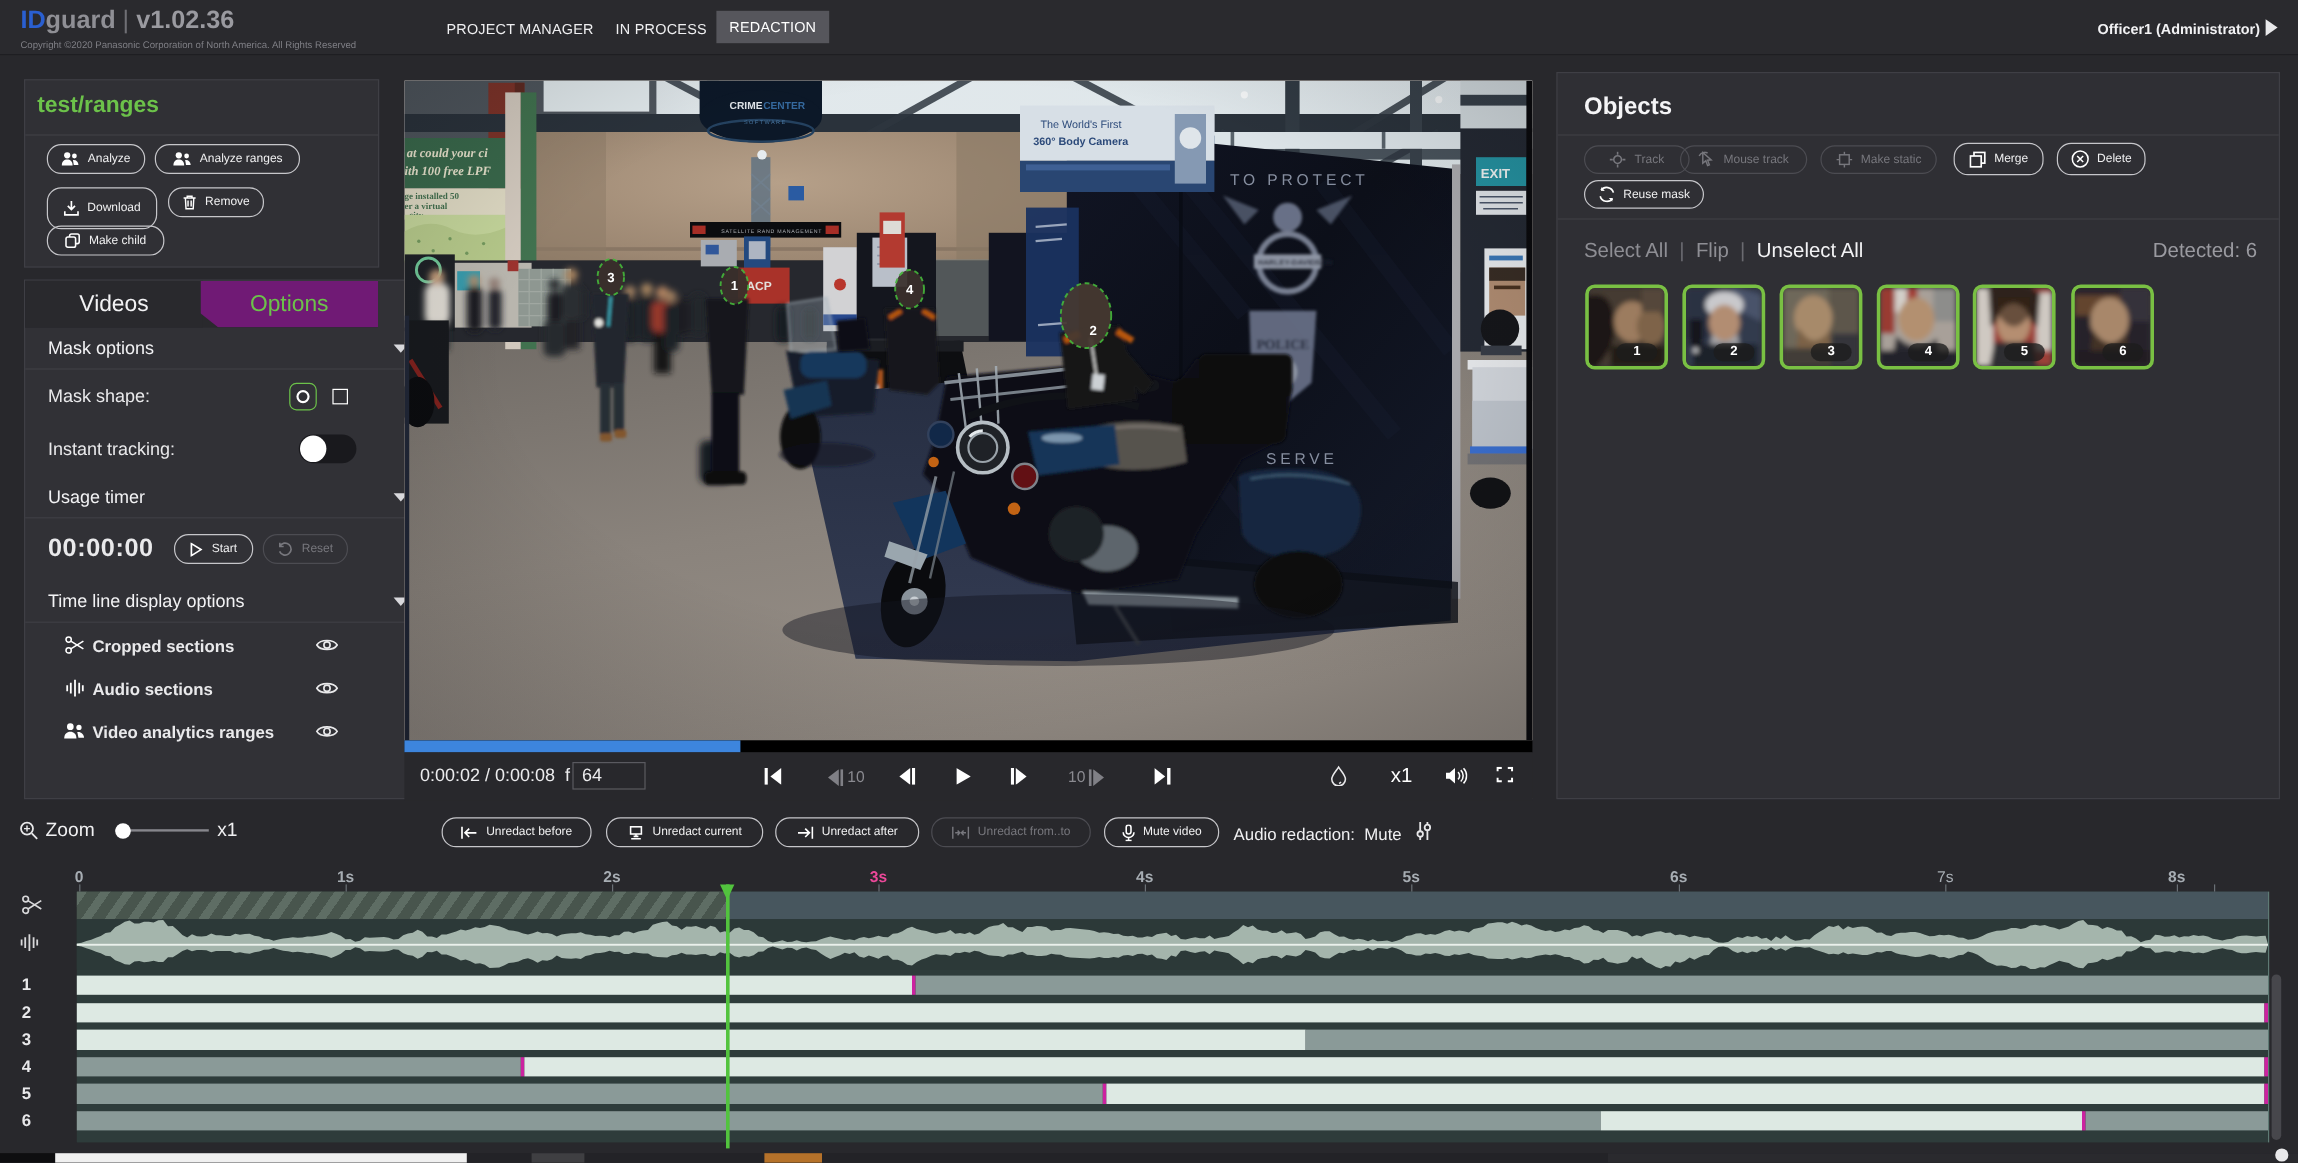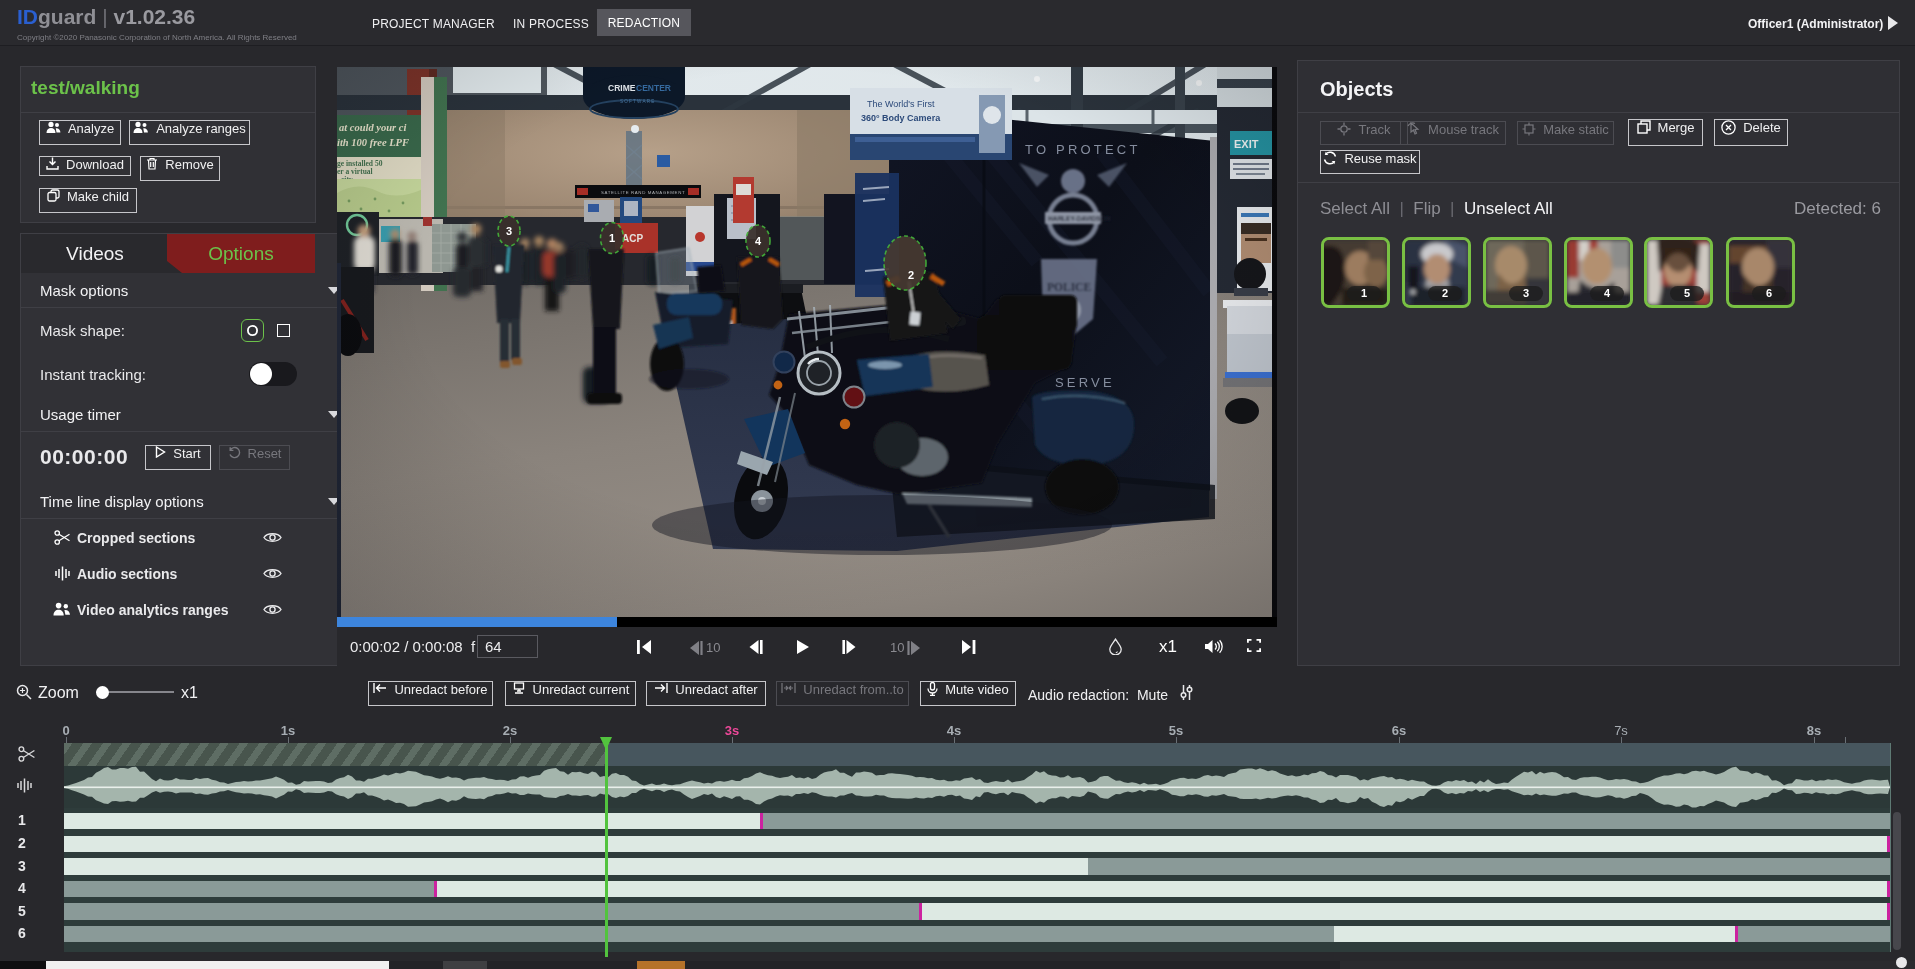--- a/index.html
+++ b/index.html
@@ -1,67 +1,67 @@
 <!DOCTYPE html>
 <html><head><meta charset="utf-8">
 <style>
 *{margin:0;padding:0;box-sizing:border-box}
 html,body{width:1915px;height:969px;background:#28282c;font-family:"Liberation Sans",sans-serif;overflow:hidden;color:#e9e9eb;position:relative}
 .a{position:absolute}
-.btn{position:absolute;border:1px solid #c6c6ca;border-radius:0;background:transparent;color:#f0f0f1;font-size:13px;display:flex;align-items:flex-start;justify-content:center;gap:7px;white-space:nowrap}
+.btn{position:absolute;border:1px solid #c6c6ca;border-radius:12px;background:transparent;color:#f0f0f1;font-size:10px;display:flex;align-items:center;justify-content:center;gap:7px;white-space:nowrap}
 .btn.dis{border-color:#4c4c52;color:#77777d}
 .panel{position:absolute;border:1px solid #3f3f45;background:#303035}
 .hdrrow{position:absolute;left:0;right:0;height:35px;border-bottom:1px solid #3f3f45;display:flex;align-items:center;padding-left:19px;font-size:15px;color:#f2f2f4}
 .tri{width:0;height:0;border-left:6px solid transparent;border-right:6px solid transparent;border-top:7px solid #d8d8dc;position:absolute;right:25px;top:14px}
 svg{display:block}
 </style></head>
 <body>
 
 <div class="a" id="hdr" style="left:0;top:0;width:1915px;height:46px;background:#2a2a2e;border-bottom:1px solid #1e1e22">
   <div class="a" style="left:17px;top:5px;font-size:21px;font-weight:bold"><span style="color:#2a5fd0">ID</span><span style="color:#8f8f95">guard</span><span style="color:#6f6f75;font-weight:normal"> | </span><span style="color:#9a9aa0">v1.02.36</span></div>
   <div class="a" style="left:17px;top:33px;font-size:8px;color:#7f7f85">Copyright ©2020 Panasonic Corporation of North America. All Rights Reserved</div>
   <div class="a" style="left:372px;top:17px;font-size:12px;letter-spacing:.2px;color:#efeff1;white-space:nowrap">PROJECT MANAGER</div>
   <div class="a" style="left:513px;top:17px;font-size:12px;letter-spacing:.2px;color:#efeff1;white-space:nowrap">IN PROCESS</div>
   <div class="a" style="left:597px;top:9px;width:94px;height:27px;background:#56565c;display:flex;align-items:center;justify-content:center;font-size:12px;letter-spacing:.2px;color:#fff">REDACTION</div>
   <div class="a" style="left:1748px;top:17px;font-size:12px;font-weight:bold;color:#f2f2f4;white-space:nowrap">Officer1 (Administrator)</div>
   <div class="a" style="left:1888px;top:16px;width:0;height:0;border-top:7px solid transparent;border-bottom:7px solid transparent;border-left:10px solid #e8e8ea"></div>
 </div>
 
 <div class="panel" id="proj" style="left:20px;top:66px;width:296px;height:157px">
-  <div class="a" style="left:10px;top:10px;font-size:19px;font-weight:bold;color:#6cc24a">test/walking</div>
+  <div class="a" style="left:10px;top:10px;font-size:19px;font-weight:bold;color:#6cc24a">test/ranges</div>
   <div class="a" style="left:0;top:45px;width:294px;border-top:1px solid #3f3f45"></div>
   <div class="btn" style="left:18px;top:53px;width:82px;height:25px" id="b-analyze"><svg width="15" height="13" viewBox="0 0 15 13">
         <circle cx="5" cy="3.4" r="2.6" fill="#fff"></circle>
         <path d="M0.5,12 C0.5,8.6 2.5,7 5,7 C7.5,7 9.5,8.6 9.5,12 Z" fill="#fff"></path>
         <circle cx="11" cy="4" r="2" fill="#fff"></circle>
         <path d="M9.8,7.3 C12.5,7 14.3,8.8 14.4,11.5 L10.5,11.5" fill="#fff"></path>
       </svg>Analyze</div>
   <div class="btn" style="left:108px;top:53px;width:121px;height:25px"><svg width="16" height="13" viewBox="0 0 16 13">
         <circle cx="5" cy="3.4" r="2.6" fill="#fff"></circle>
         <path d="M0.5,12 C0.5,8.6 2.5,7 5,7 C7.5,7 9.5,8.6 9.5,12 Z" fill="#fff"></path>
         <circle cx="11.5" cy="4" r="2" fill="#fff"></circle>
         <path d="M10.3,7.3 C13,7 14.8,8.8 14.9,11.5 L11,11.5" fill="#fff"></path>
       </svg>Analyze ranges</div>
-  <div class="btn" style="left:18px;top:89px;width:92px;height:20px"><svg width="13" height="13" viewBox="0 0 13 13">
+  <div class="btn" style="left:18px;top:89px;width:92px;height:35px"><svg width="13" height="13" viewBox="0 0 13 13">
         <path d="M6.5,0.5 L6.5,7 M3.5,4.5 L6.5,7.6 L9.5,4.5" stroke="#fff" stroke-width="1.4" fill="none"></path>
         <path d="M1,9 L1,12 L12,12 L12,9" stroke="#fff" stroke-width="1.4" fill="none"></path>
       </svg>Download</div>
   <div class="btn" style="left:119px;top:89px;width:80px;height:25px"><svg width="12" height="13" viewBox="0 0 12 13">
         <path d="M1,3 L11,3 M4,3 L4,1.5 L8,1.5 L8,3 M2.5,3 L3,12 L9,12 L9.5,3 M4.7,5 L4.7,10 M7.3,5 L7.3,10" stroke="#fff" stroke-width="1.2" fill="none"></path>
       </svg>Remove</div>
   <div class="btn" style="left:18px;top:121px;width:98px;height:25px"><svg width="13" height="13" viewBox="0 0 13 13">
         <rect x="1" y="3.5" width="8" height="8.5" rx="1.5" stroke="#fff" stroke-width="1.3" fill="none"></rect>
         <path d="M4,3.5 L4,2.5 A1.5,1.5 0 0 1 5.5,1 L10.5,1 A1.5,1.5 0 0 1 12,2.5 L12,7.5 A1.5,1.5 0 0 1 10.5,9 L9,9" stroke="#fff" stroke-width="1.3" fill="none"></path>
       </svg>Make child</div>
 </div>
 
 <div class="panel" id="opts" style="left:20px;top:233px;width:346px;height:433px;background:#313136">
   <div class="a" style="left:0;top:0;width:294px;height:39px;background:#29292d"></div>
   <div class="a" style="left:0;top:0;width:148px;height:39px;background:#29292d;display:flex;align-items:center;justify-content:center;font-size:19px;color:#f2f2f4">Videos</div>
-  <div class="a" style="left:146px;top:0;width:148px;height:39px;background:#7f1d1d;display:flex;align-items:center;justify-content:center;font-size:19px;color:#6cc24a;clip-path:polygon(0 0,100% 0,100% 100%,15px 100%,0 calc(100% - 12px))">Options</div>
+  <div class="a" style="left:146px;top:0;width:148px;height:39px;background:#701a75;display:flex;align-items:center;justify-content:center;font-size:19px;color:#6cc24a;clip-path:polygon(0 0,100% 0,100% 100%,15px 100%,0 calc(100% - 12px))">Options</div>
   <div class="hdrrow" style="top:39px">Mask options<span class="tri"></span></div>
   <div class="a" style="left:19px;top:88px;font-size:15px">Mask shape:</div>
   <div class="a" style="left:220px;top:85px;width:23px;height:23px;border:1px solid #6cc24a;border-radius:6px">
       <svg width="21" height="21" viewBox="0 0 21 21">
         <circle cx="10.5" cy="10.5" r="4.6" stroke="#fff" stroke-width="1.8" fill="none"></circle>
       </svg>
     </div>
   <div class="a" style="left:256px;top:90px;width:13px;height:13px;border:1.6px solid #fff"></div>
   <div class="a" style="left:19px;top:132px;font-size:15px">Instant tracking:</div>
   <div class="a" style="left:228px;top:128px;width:48px;height:24px;background:#19191d;border-radius:12px">

